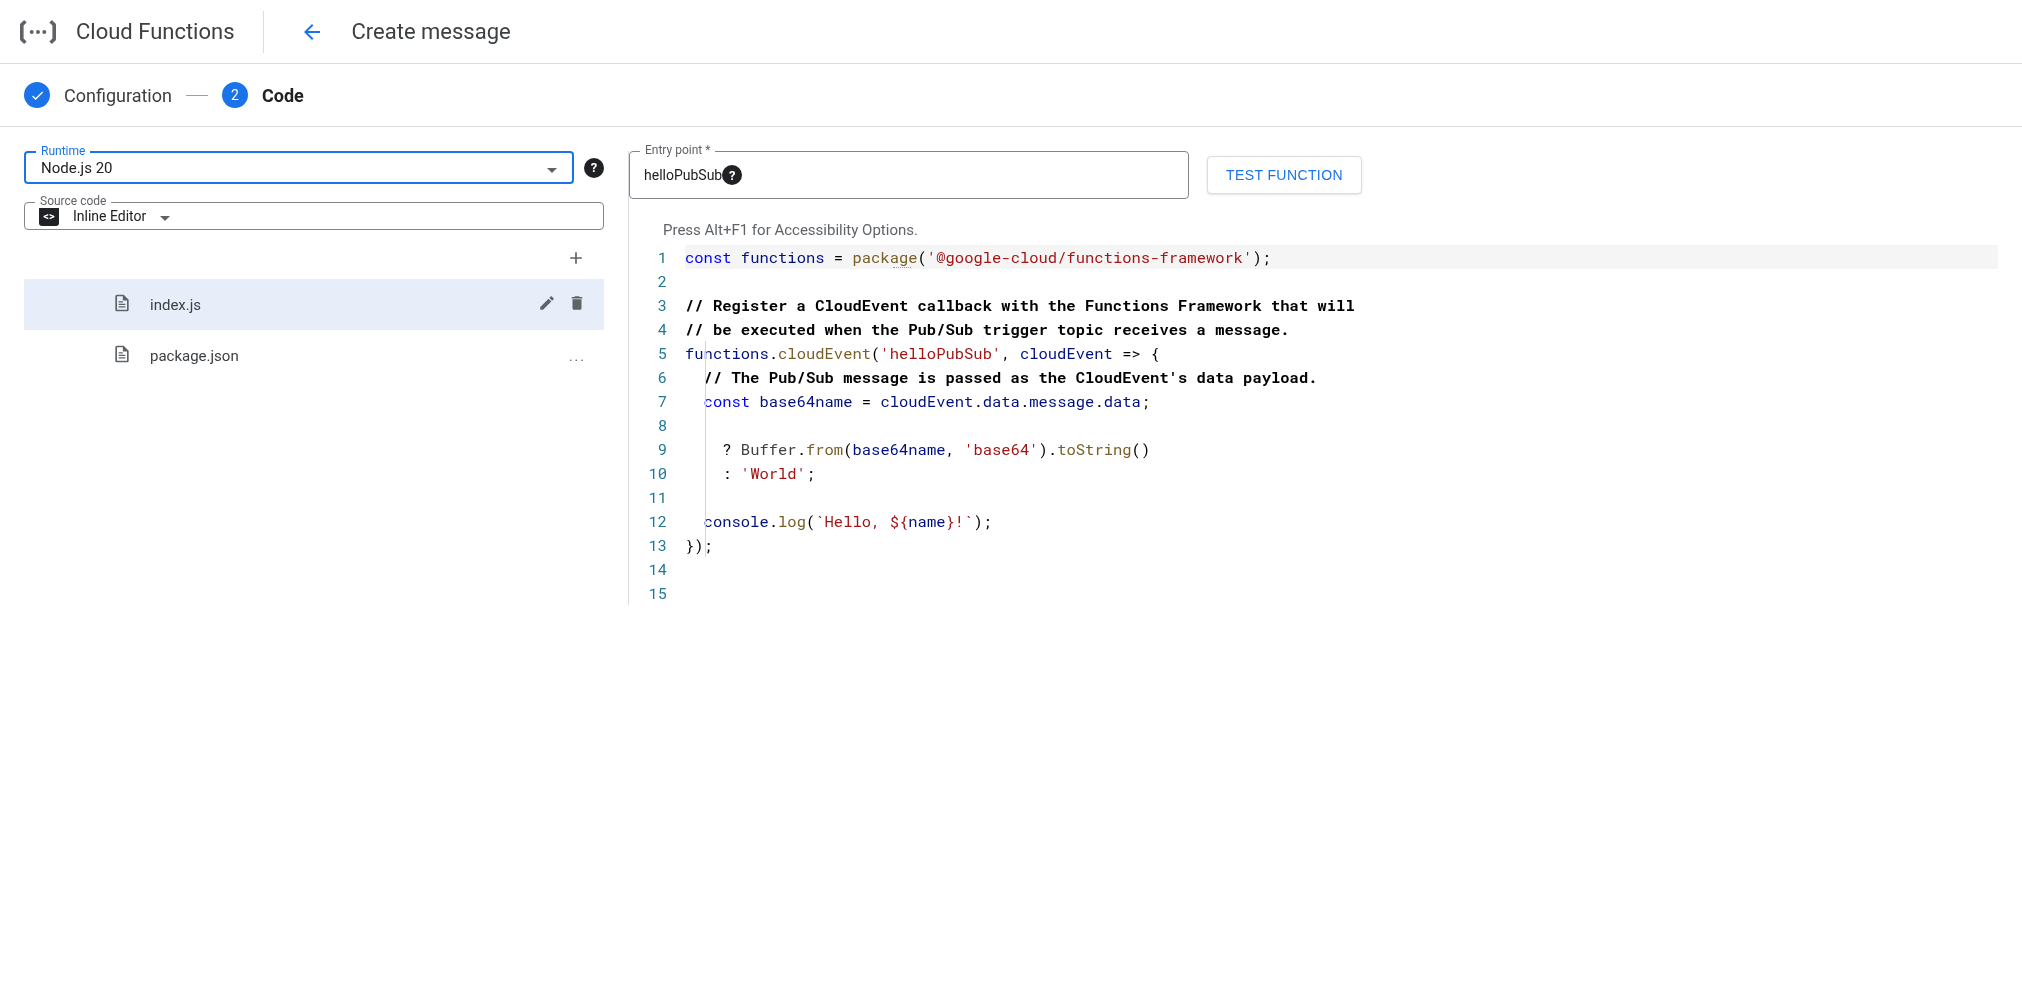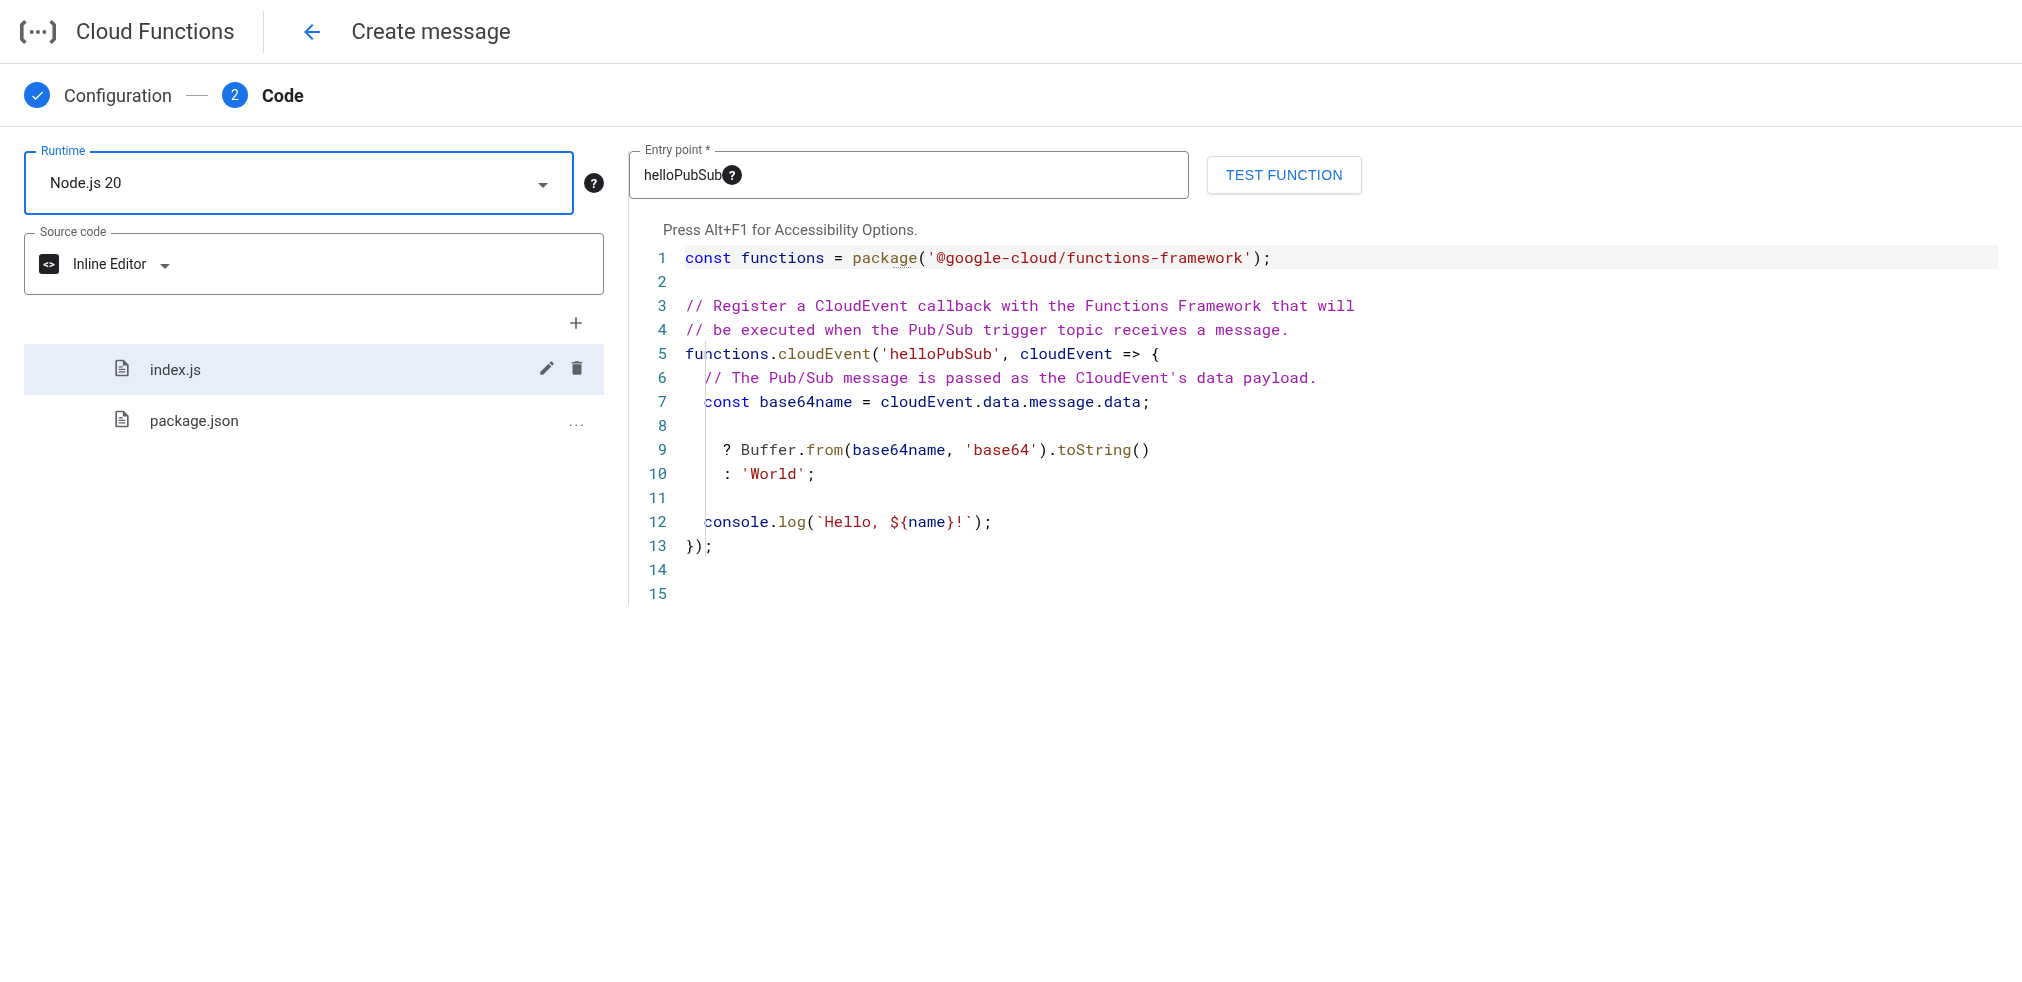--- a/index.html
+++ b/index.html
@@ -78,24 +78,24 @@
     }
     .left-col { width: 580px; }
     .right-col { flex: 1; border-left: 1px solid #dadce0; padding-left: 0; position: relative; }
     
     
     .field-row { display: flex; align-items: center; gap: 10px; margin-bottom: 18px; }
     .form-field {
       position: relative;
       border: 1px solid #80868b;
       border-radius: 4px;
-      height: 64px;
-      display: flex;
-      align-items: center;
-      padding: 0 24px;
+      height: 33px;
+      display: flex;
+      align-items: center;
+      padding: 0 15px;
       flex: 1;
     }
     .form-field.focused { border: 2px solid #1a73e8; }
     .form-field .field-label {
       position: absolute;
       top: -9px;
       left: 10px;
       background: #fff;
       padding: 0 5px;
       font-size: 12px;
@@ -112,21 +112,21 @@
       display: flex; align-items: center; justify-content: center;
       font-size: 13px; font-weight: bold;
       cursor: pointer;
     }
     
     
     .source-field {
       position: relative;
       border: 1px solid #80868b;
       border-radius: 4px;
-      height: 62px;
+      height: 28px;
       display: flex; align-items: center;
       padding: 0 14px;
       gap: 14px;
       margin-bottom: 12px;
     }
     .source-field .field-label {
       position: absolute; top: -9px; left: 10px;
       background: #fff; padding: 0 5px;
       font-size: 12px; color: #5f6368;
     }
@@ -221,21 +221,21 @@
     }
     .indent-guide {
       position: absolute;
       width: 1px;
       background: #d4d4d4;
       left: 20px;
     }
     .kw { color: #0000ff; }
     .fn { color: #404040; }
     .str { color: #a31515; }
-    .cmt { color: #a21caf; }
+    .cmt { color: #000000; font-weight: bold; }
     .prop { color: #001080; }
     .pn { color: #000; }
     .op { color: #000; }
     .call { color: #795e26; }
   </style>
 </head>
 <body>
 
 <div class="header">
   <span class="logo-icon">

